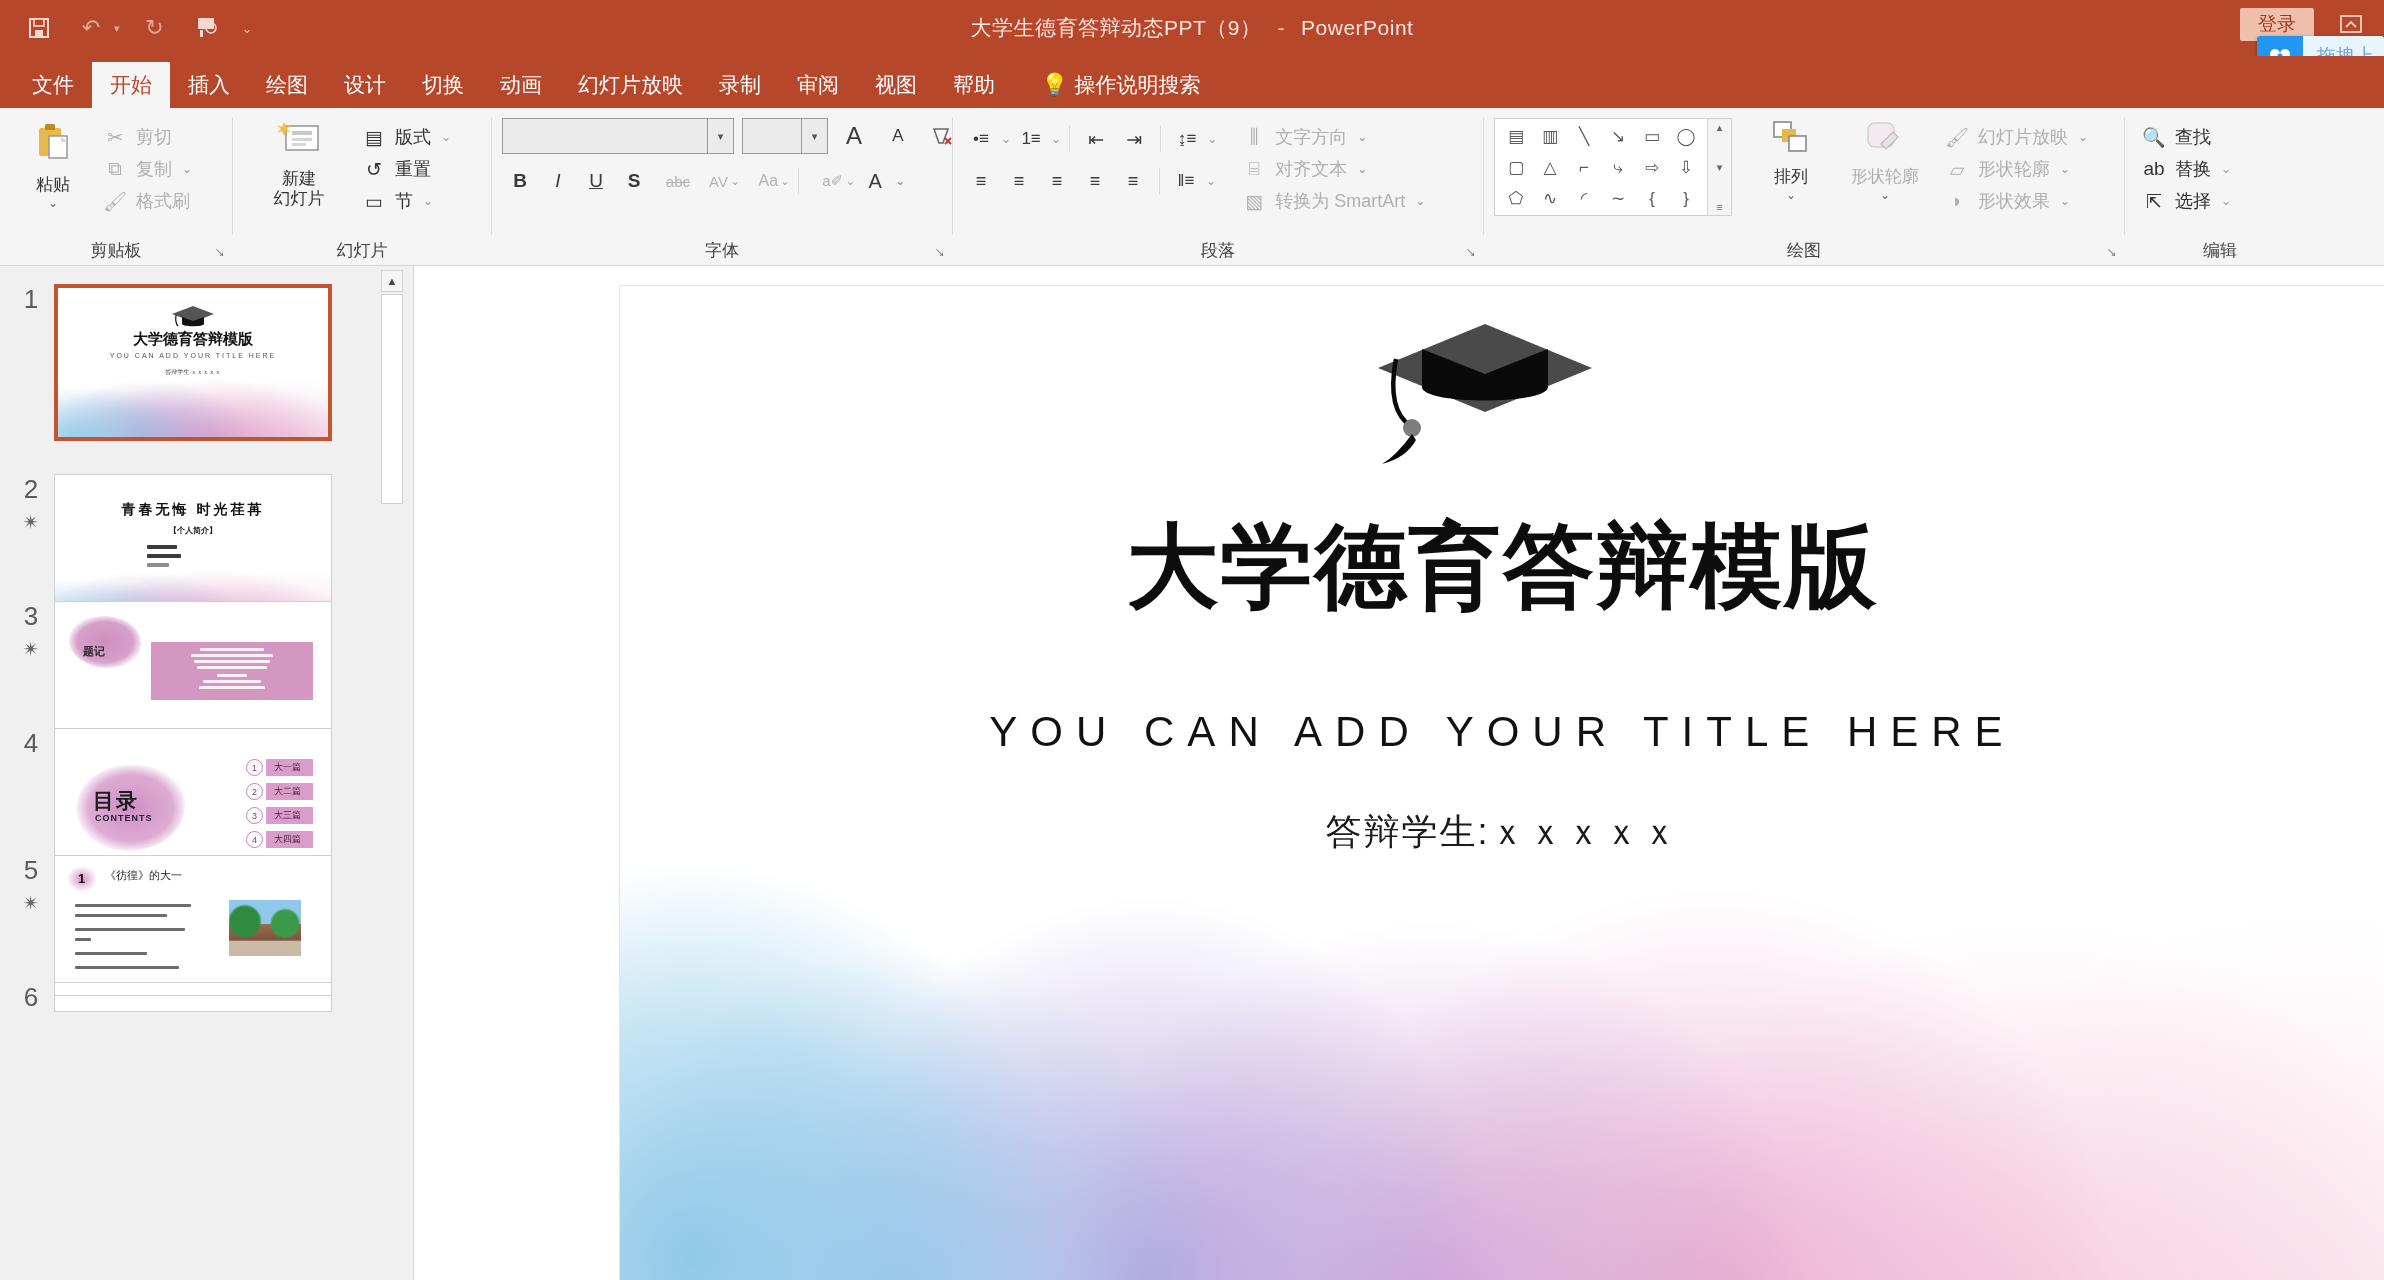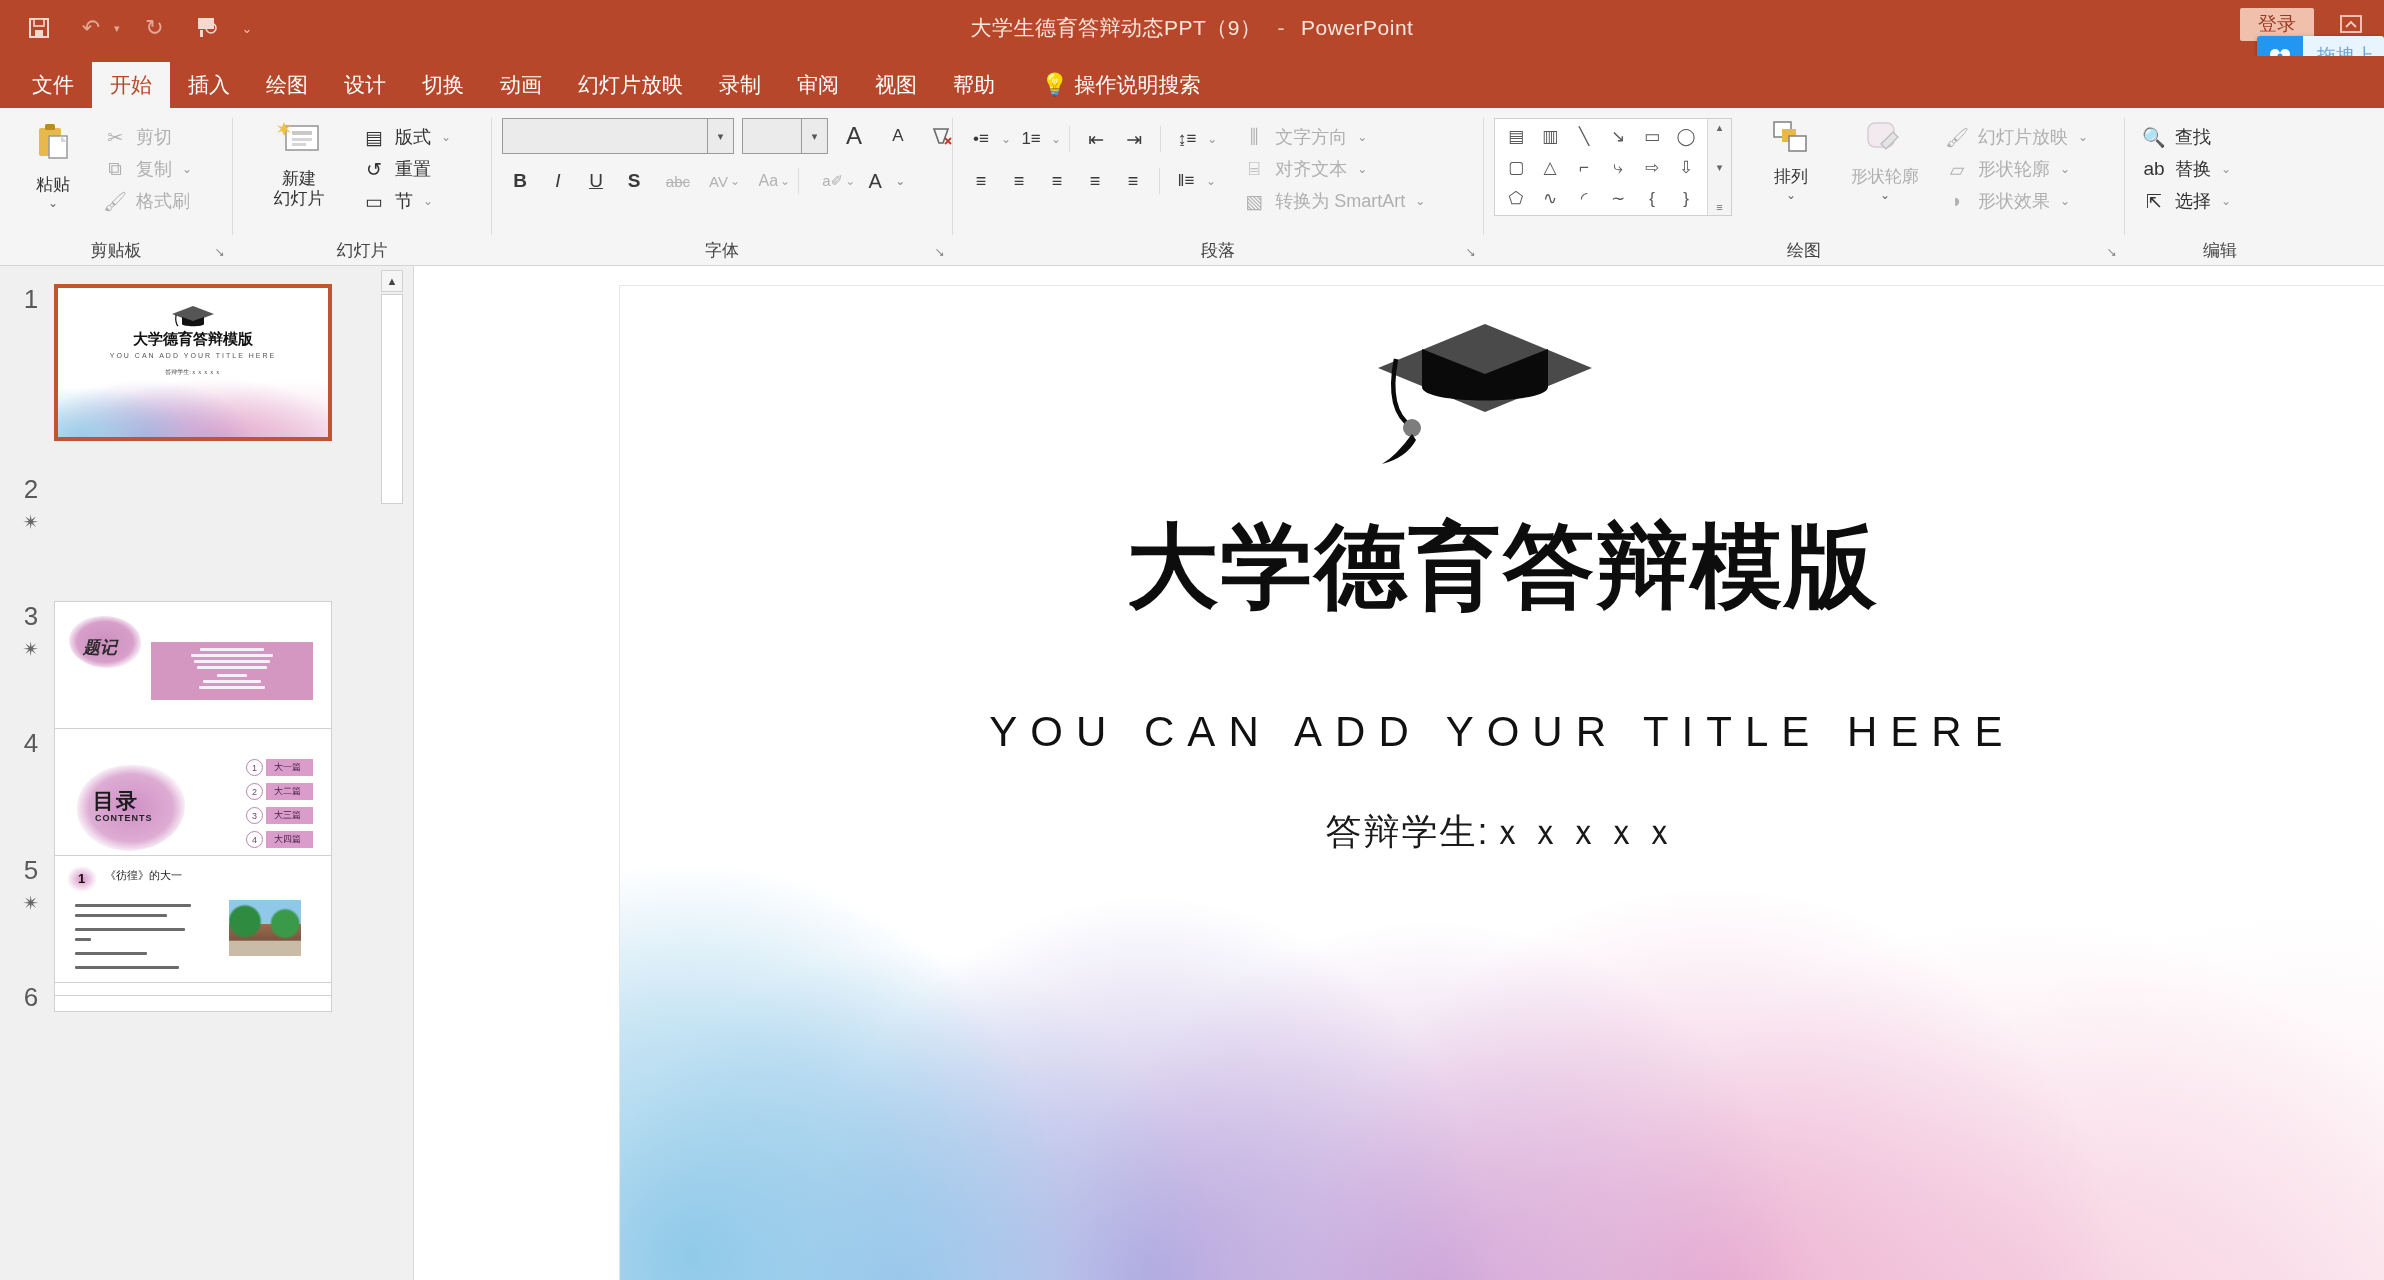--- a/index.html
+++ b/index.html
@@ -174,21 +174,21 @@
   .t2-title { position: absolute; left: 0; right: 0; top: 26px; text-align: center; font-size: 14px; font-weight: bold; letter-spacing: 3px; color: #111; }
   .t2-sub { position: absolute; left: 0; right: 0; top: 50px; text-align: center; font-size: 8px; font-weight: bold; color: #222; }
   .t2-lines { position: absolute; left: 92px; top: 70px; display: flex; flex-direction: column; gap: 5px; }
   .t2-lines i { display: block; height: 4px; background: #3b3b3b; border-radius: 1px; }
 
   .t3-blob {
     position: absolute; left: 14px; top: 14px; width: 72px; height: 52px;
     background: radial-gradient(ellipse at 50% 50%, #cf8fc0 0%, #d79fca 55%, rgba(215,159,202,0) 76%);
     border-radius: 48% 52% 45% 55%;
   }
-  .t3-blob span { position: absolute; left: 14px; top: 20px; font-size: 17px; font-weight: bold; color: #2b2b2b; font-style: italic; }
+  .t3-blob span { position: absolute; left: 14px; top: 28px; font-size: 11px; font-weight: bold; color: #2b2b2b; }
   .t3-box {
     position: absolute; left: 96px; top: 40px; width: 162px; height: 58px; background: #d397c2;
     padding: 6px 8px;
   }
   .t3-box i { display: block; height: 3px; background: rgba(255,255,255,.85); margin: 0 auto 3px auto; border-radius: 1px; }
 
   .t4-blob {
     position: absolute; left: 22px; top: 36px; width: 108px; height: 86px;
     background: radial-gradient(ellipse at 50% 50%, #cf8fc6 0%, #ddacd3 55%, rgba(221,172,211,0) 75%);
     border-radius: 50% 46% 54% 48%;
@@ -675,20 +675,30 @@
         <div class="t1-sub">YOU CAN ADD YOUR TITLE HERE</div>
         <div class="t1-stu">答辩学生:ｘｘｘｘｘ</div>
       </div>
     </div>
 
     <div class="thumb-row" style="left:8px; top:208px;">
       <div class="thumb-num">
         <span>2</span>
         <span class="thumb-star">✴</span>
       </div>
+      <div class="thumb">
+        <div class="mini-water"></div>
+        <div class="t2-title">青春无悔 时光荏苒</div>
+        <div class="t2-sub">【个人简介】</div>
+        <div class="t2-lines">
+          <i style="width:30px"></i>
+          <i style="width:34px"></i>
+          <i style="width:22px; background:#8c8c8c"></i>
+        </div>
+      </div>
     </div>
 
     <div class="thumb-row" style="left:8px; top:335px;">
       <div class="thumb-num">
         <span>3</span>
         <span class="thumb-star">✴</span>
       </div>
       <div class="thumb">
         <div class="t3-blob">
           <span>题记</span>

